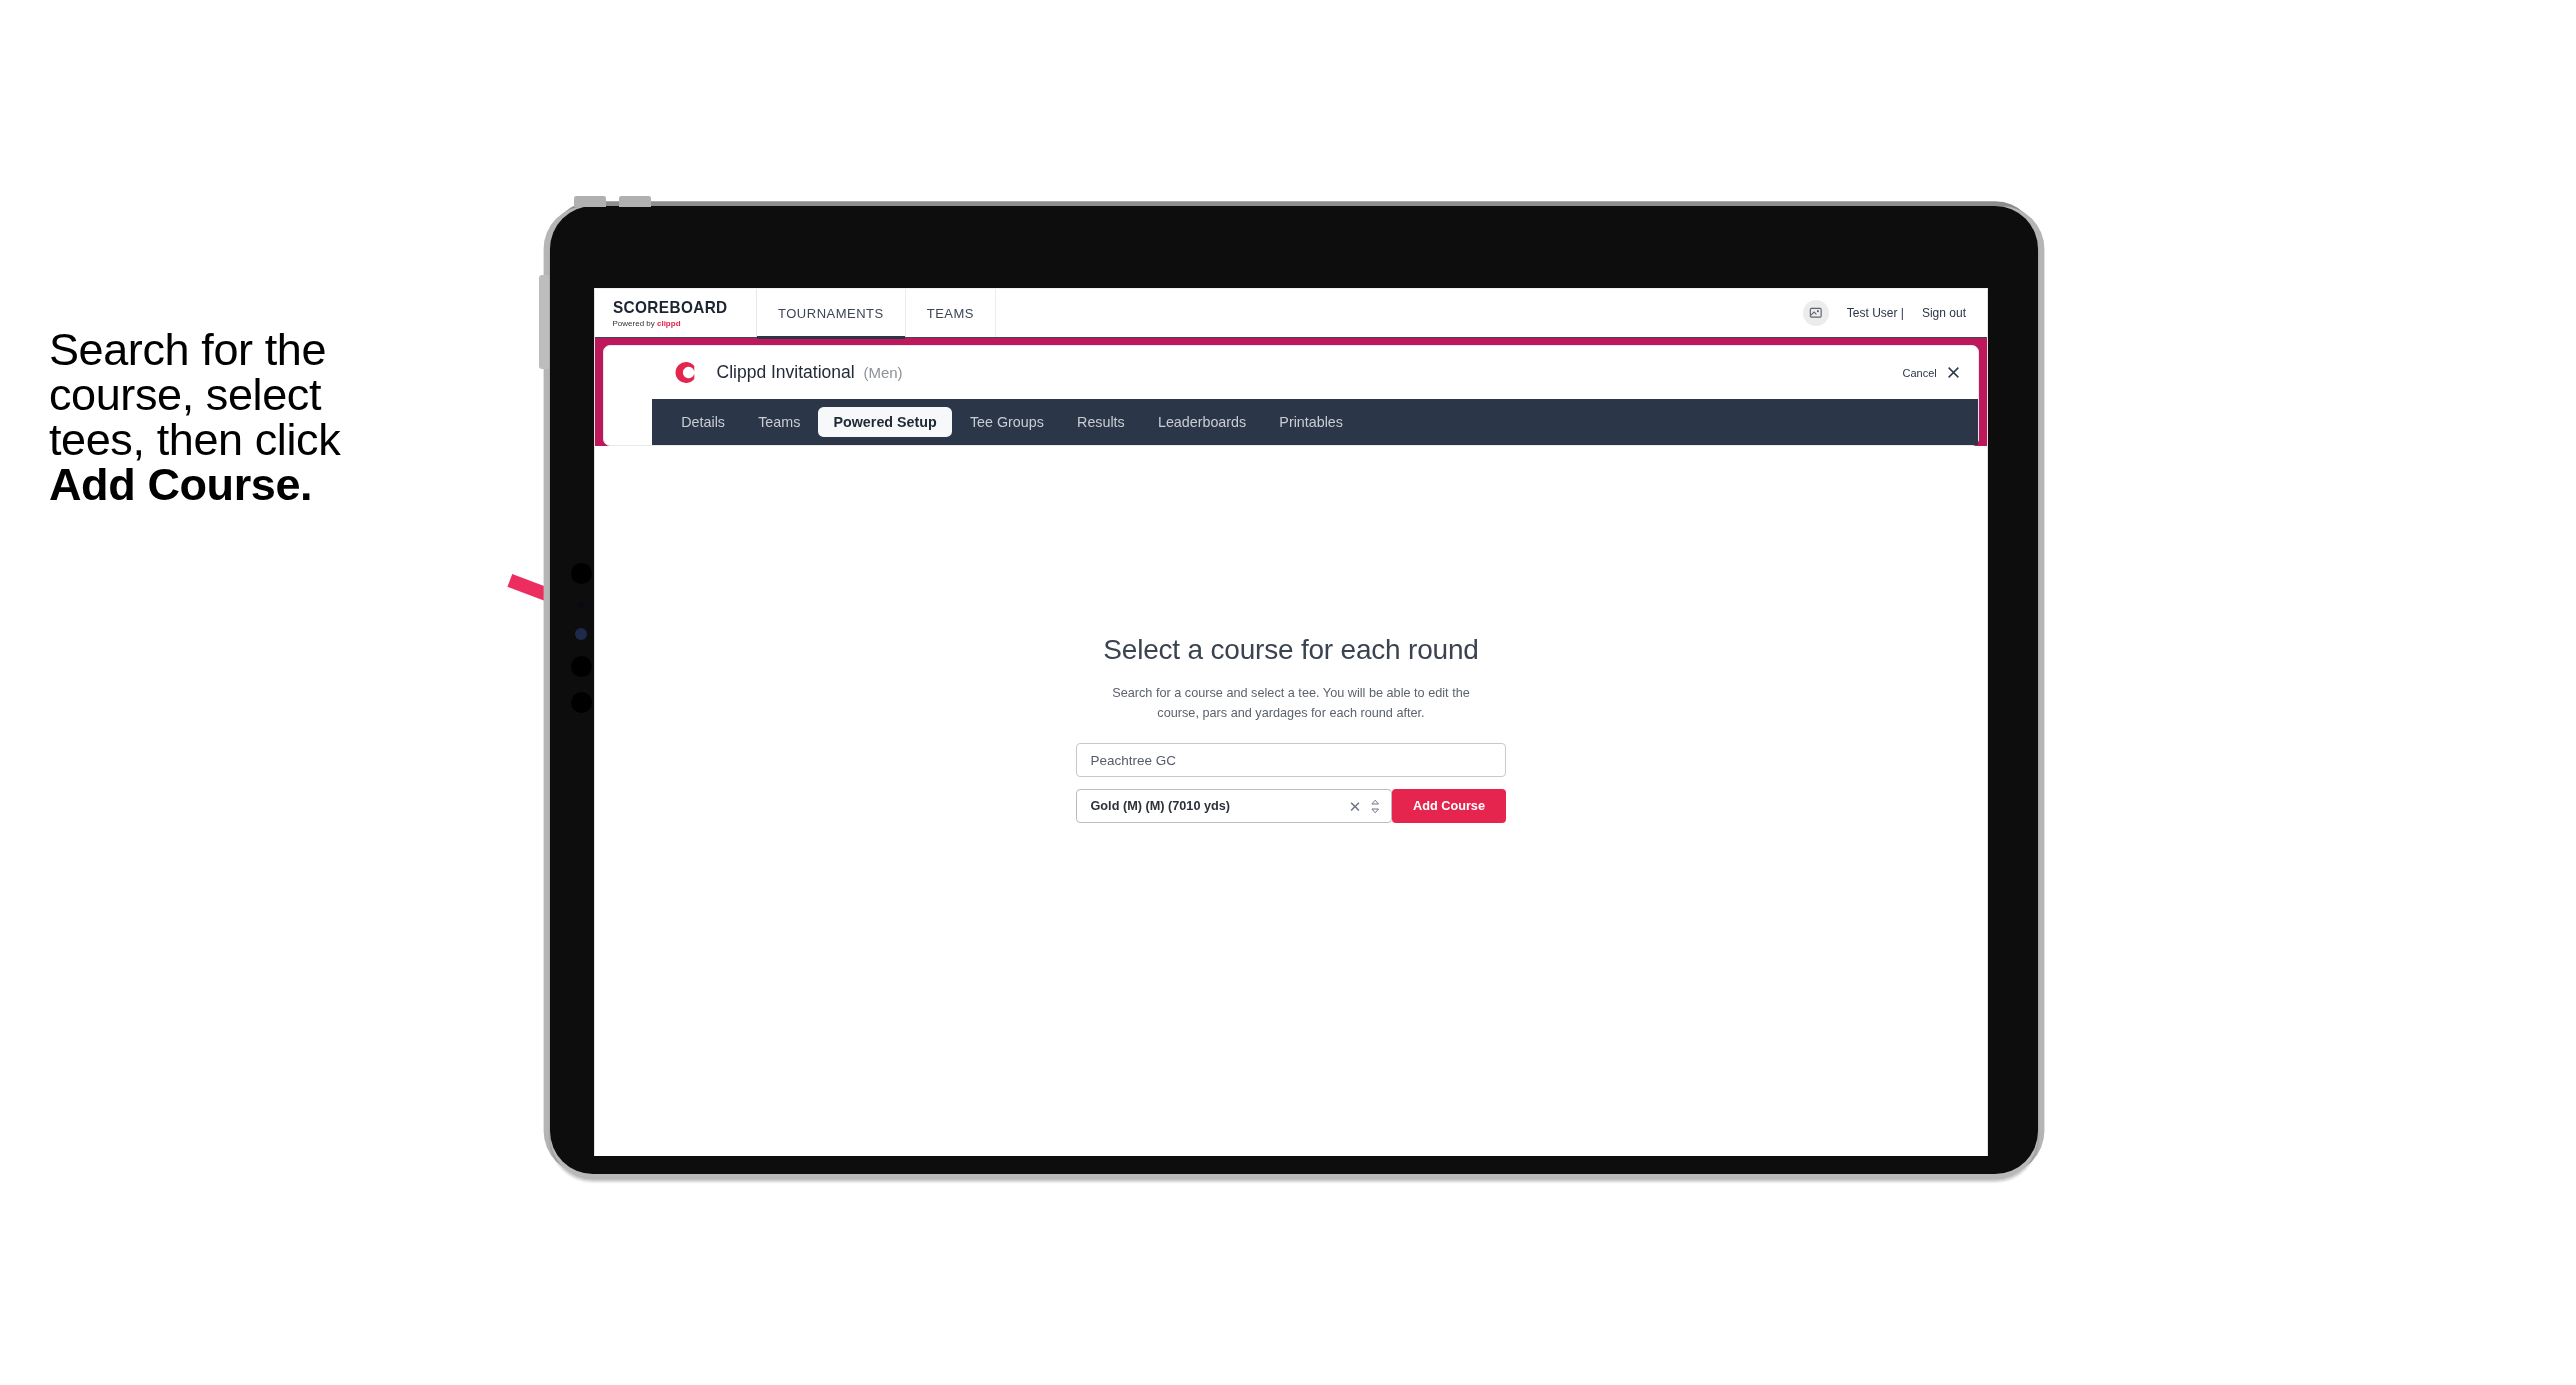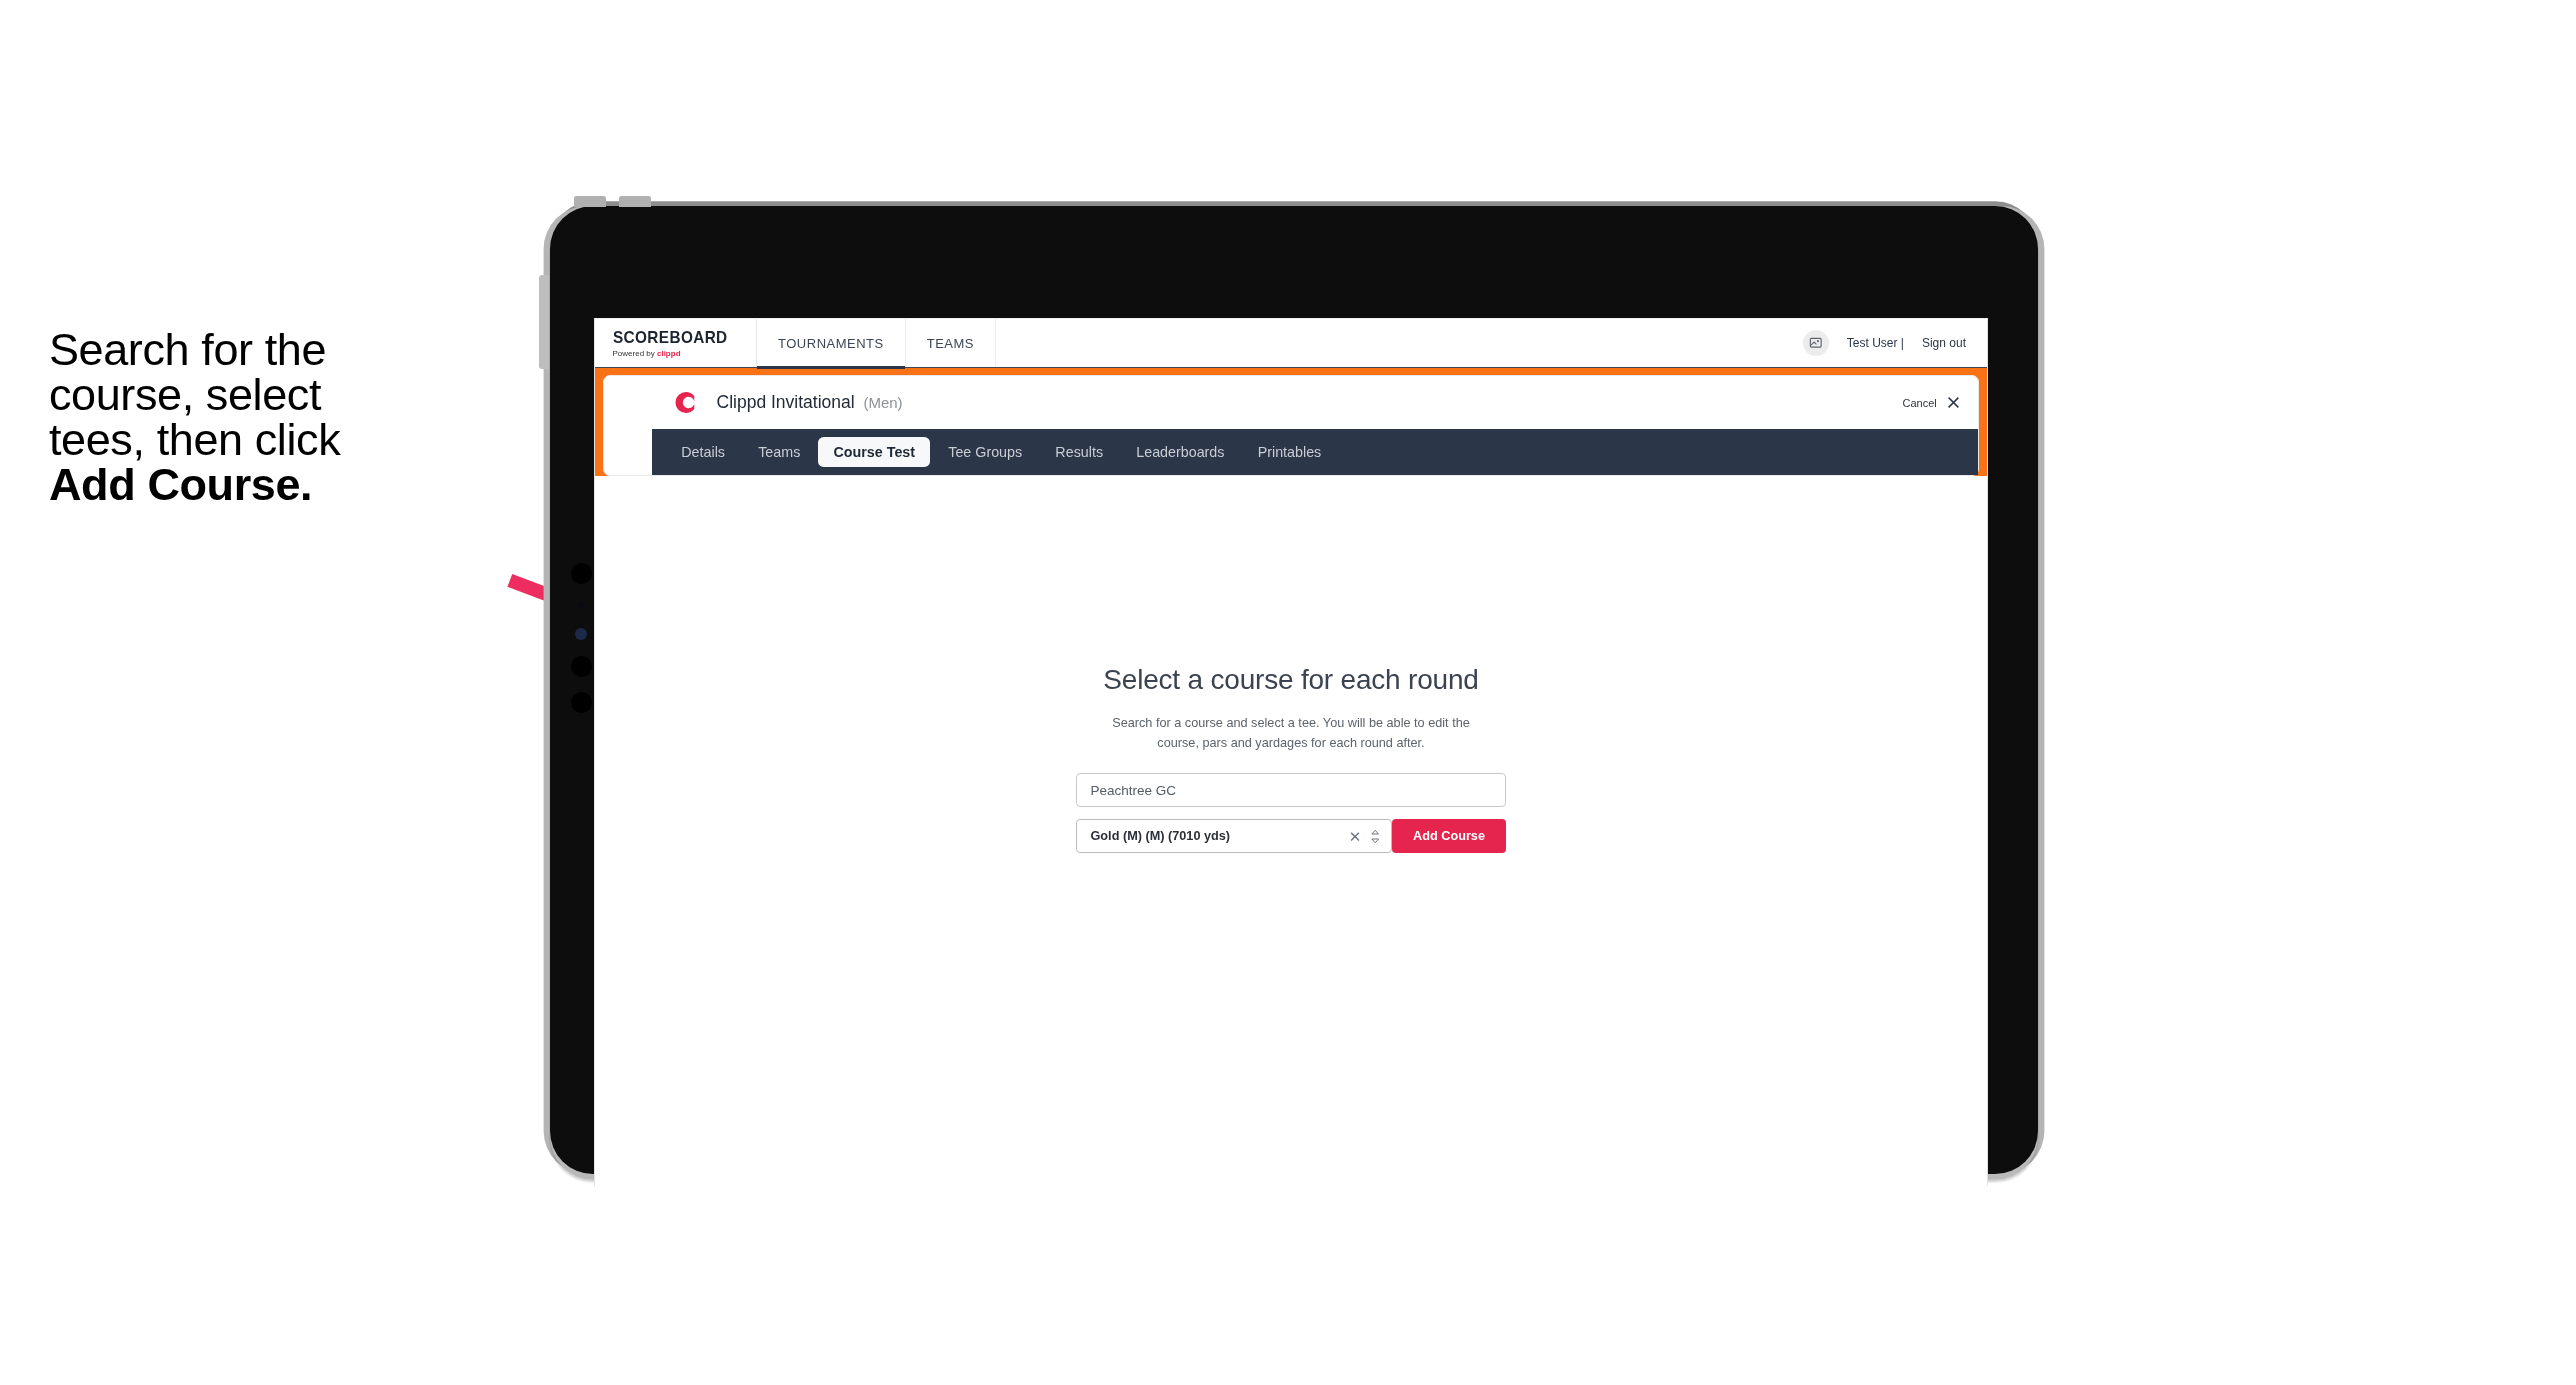--- a/index.html
+++ b/index.html
@@ -73,23 +73,23 @@
   }
   .bezel-dot.d1 { top: 357px; width: 21px; height: 21px; }
   .bezel-dot.d2 { top: 396px; width: 5.6px;  height: 5.6px; left: 28px; background:#0a0a14; }
   .bezel-dot.d3 { top: 422px; width: 12px; height: 12px; left: 25px; background: #1d2a4a; }
   .bezel-dot.d4 { top: 450px; width: 21px; height: 21px; }
   .bezel-dot.d5 { top: 486px; width: 21px; height: 21px; }
 
   
   #screen {
     position: absolute;
-    left: 44px; top: 112px;
+    left: 44px; top: 82px;
     width: 1394px; height: 868px;
-    background: #f97316;
+    background: #be185d;
     overflow: hidden;
     border-left: 1.6px solid #e2e2e2;
     border-right: 1.6px solid #e2e2e2;
     border-top: 1.6px solid #f0f0f0;
   }
 
   
   #topnav {
     display: flex; align-items: stretch;
     height: 49px;
@@ -334,21 +334,21 @@
           <div class="cancel-btn">
             <span>Cancel</span>
             <svg width="15" height="15" viewBox="0 0 20 20">
               <path d="M3.5 3.5 L16.5 16.5 M16.5 3.5 L3.5 16.5" stroke="#2b3648" stroke-width="1.9" fill="none"></path>
             </svg>
           </div>
         </div>
         <div id="subtabs">
           <div class="subtab"><span>Details</span></div>
           <div class="subtab"><span>Teams</span></div>
-          <div class="subtab active"><span>Course Test</span></div>
+          <div class="subtab active"><span>Powered Setup</span></div>
           <div class="subtab"><span>Tee Groups</span></div>
           <div class="subtab"><span>Results</span></div>
           <div class="subtab"><span>Leaderboards</span></div>
           <div class="subtab"><span>Printables</span></div>
         </div>
       </div>
 
       <div id="mainbody">
         <div class="course-panel">
           <div class="panel-title">Select a course for each round</div>

